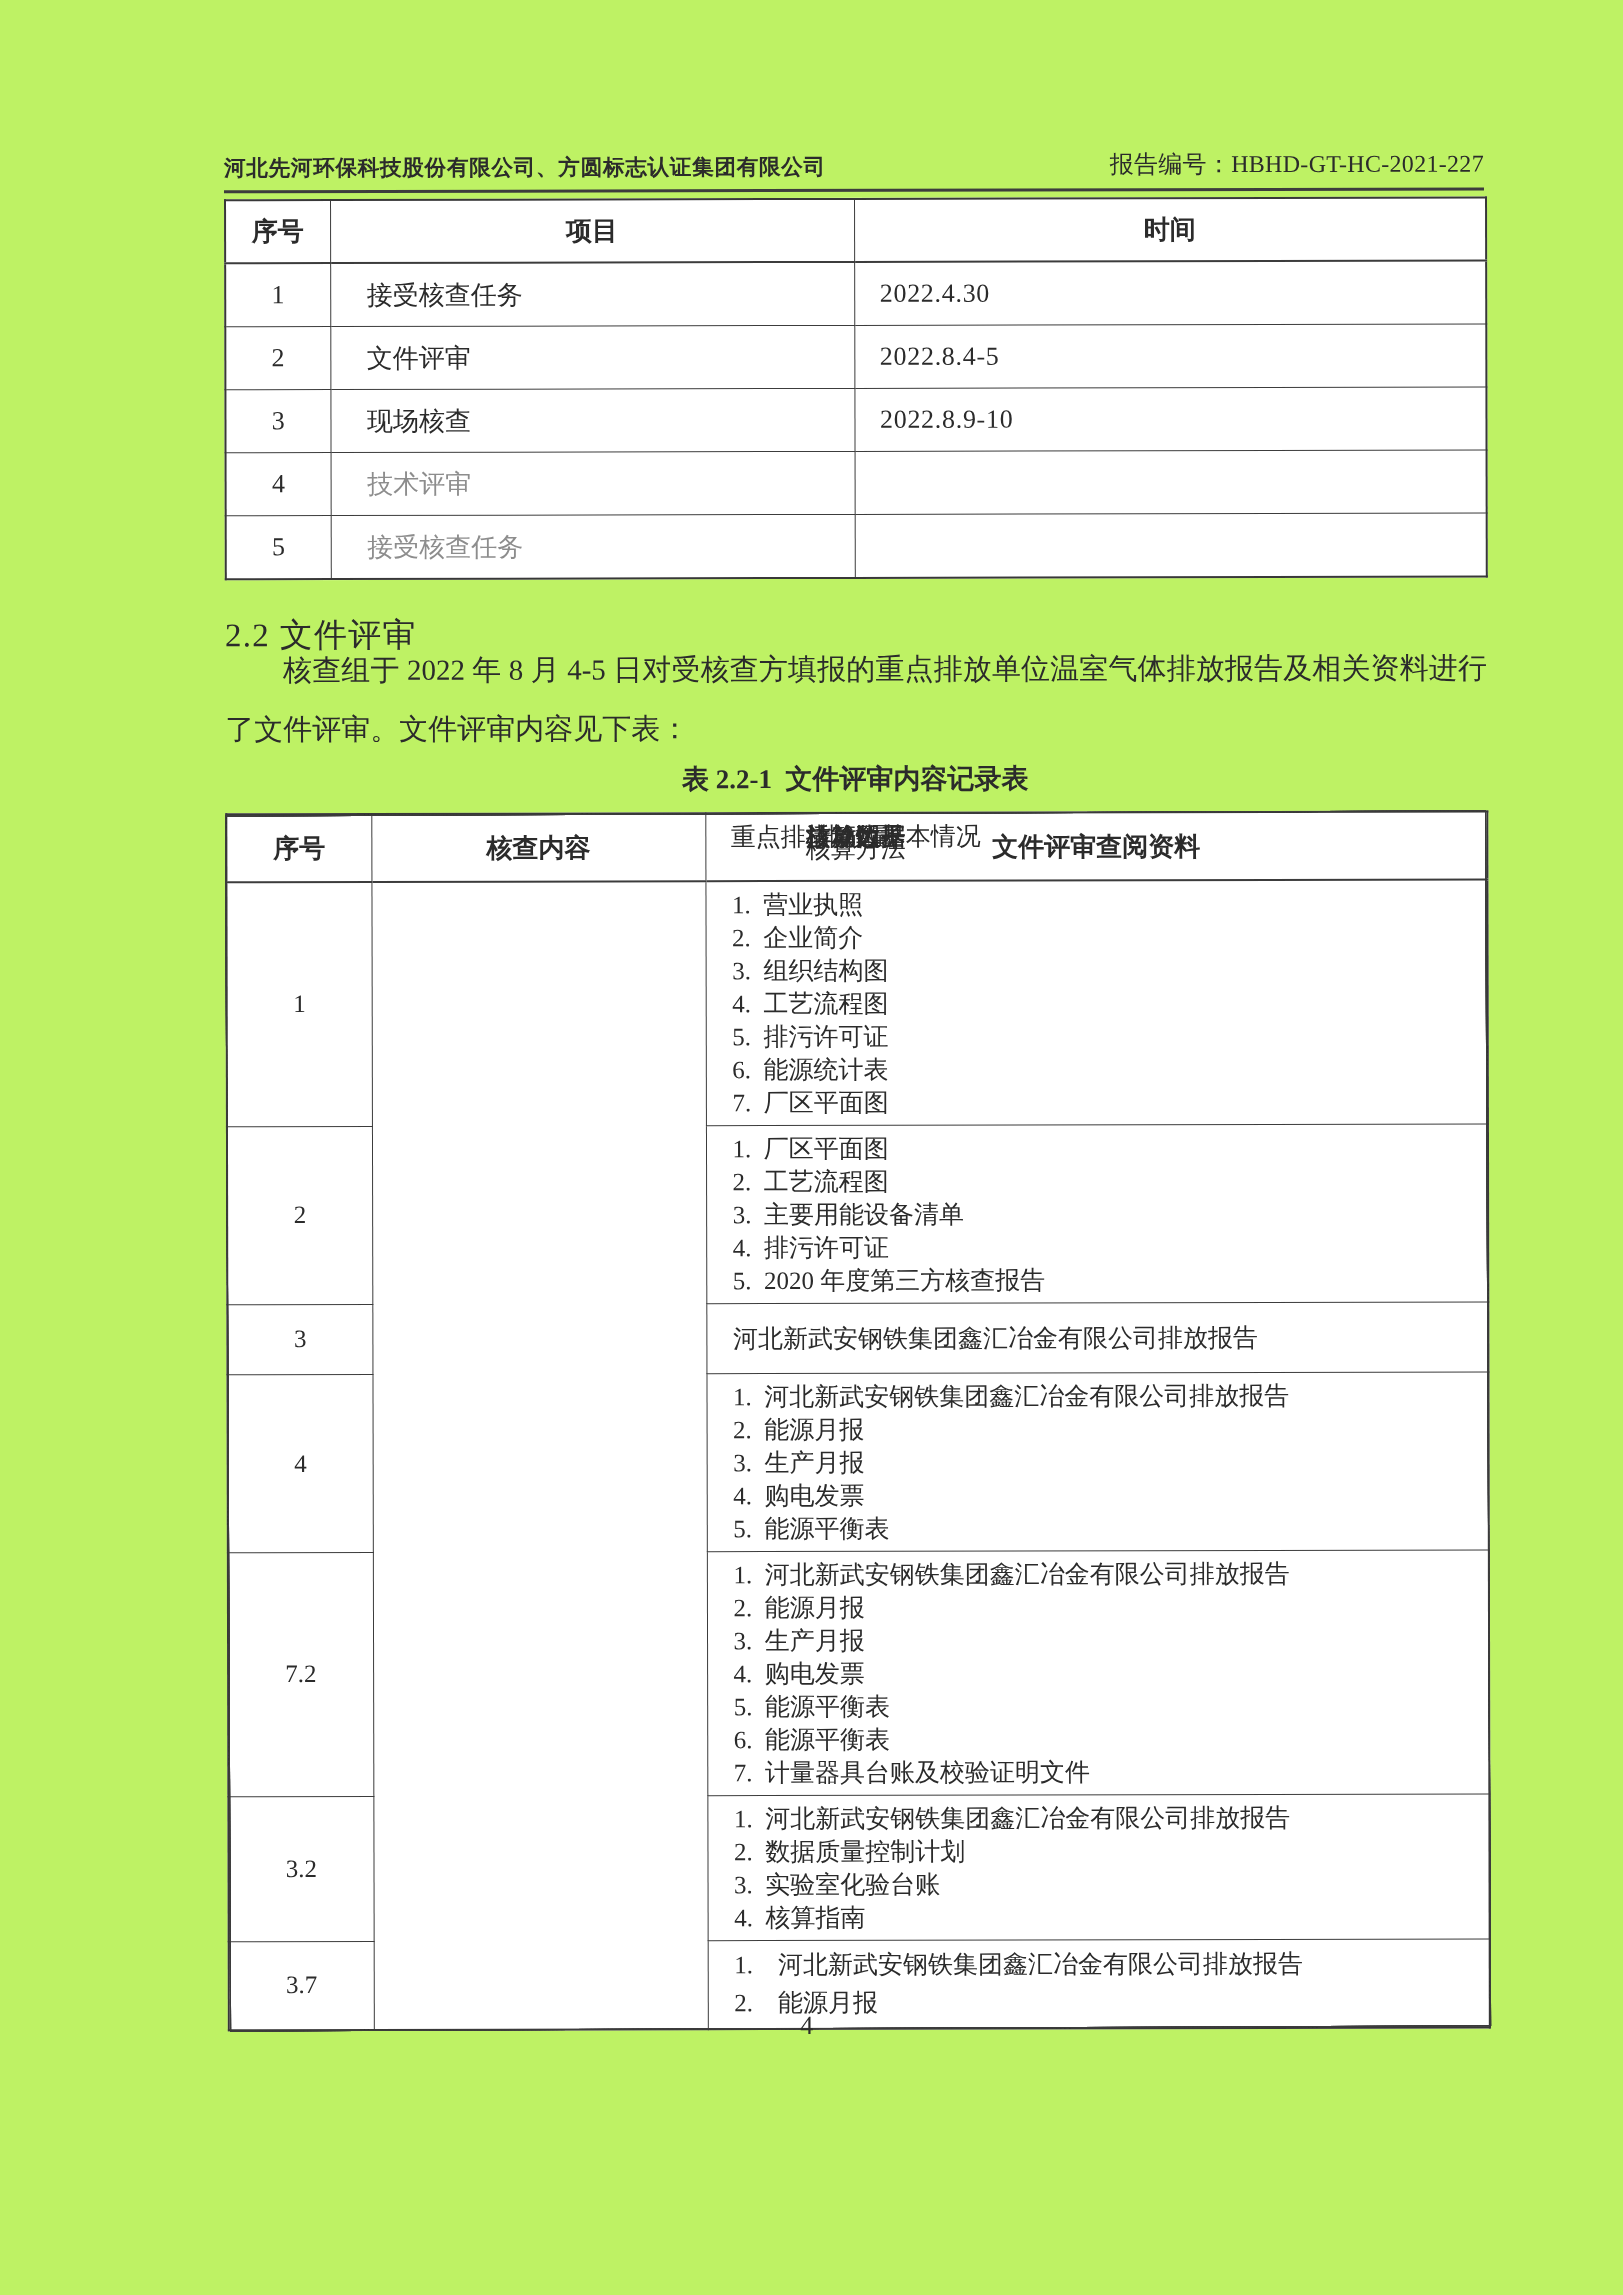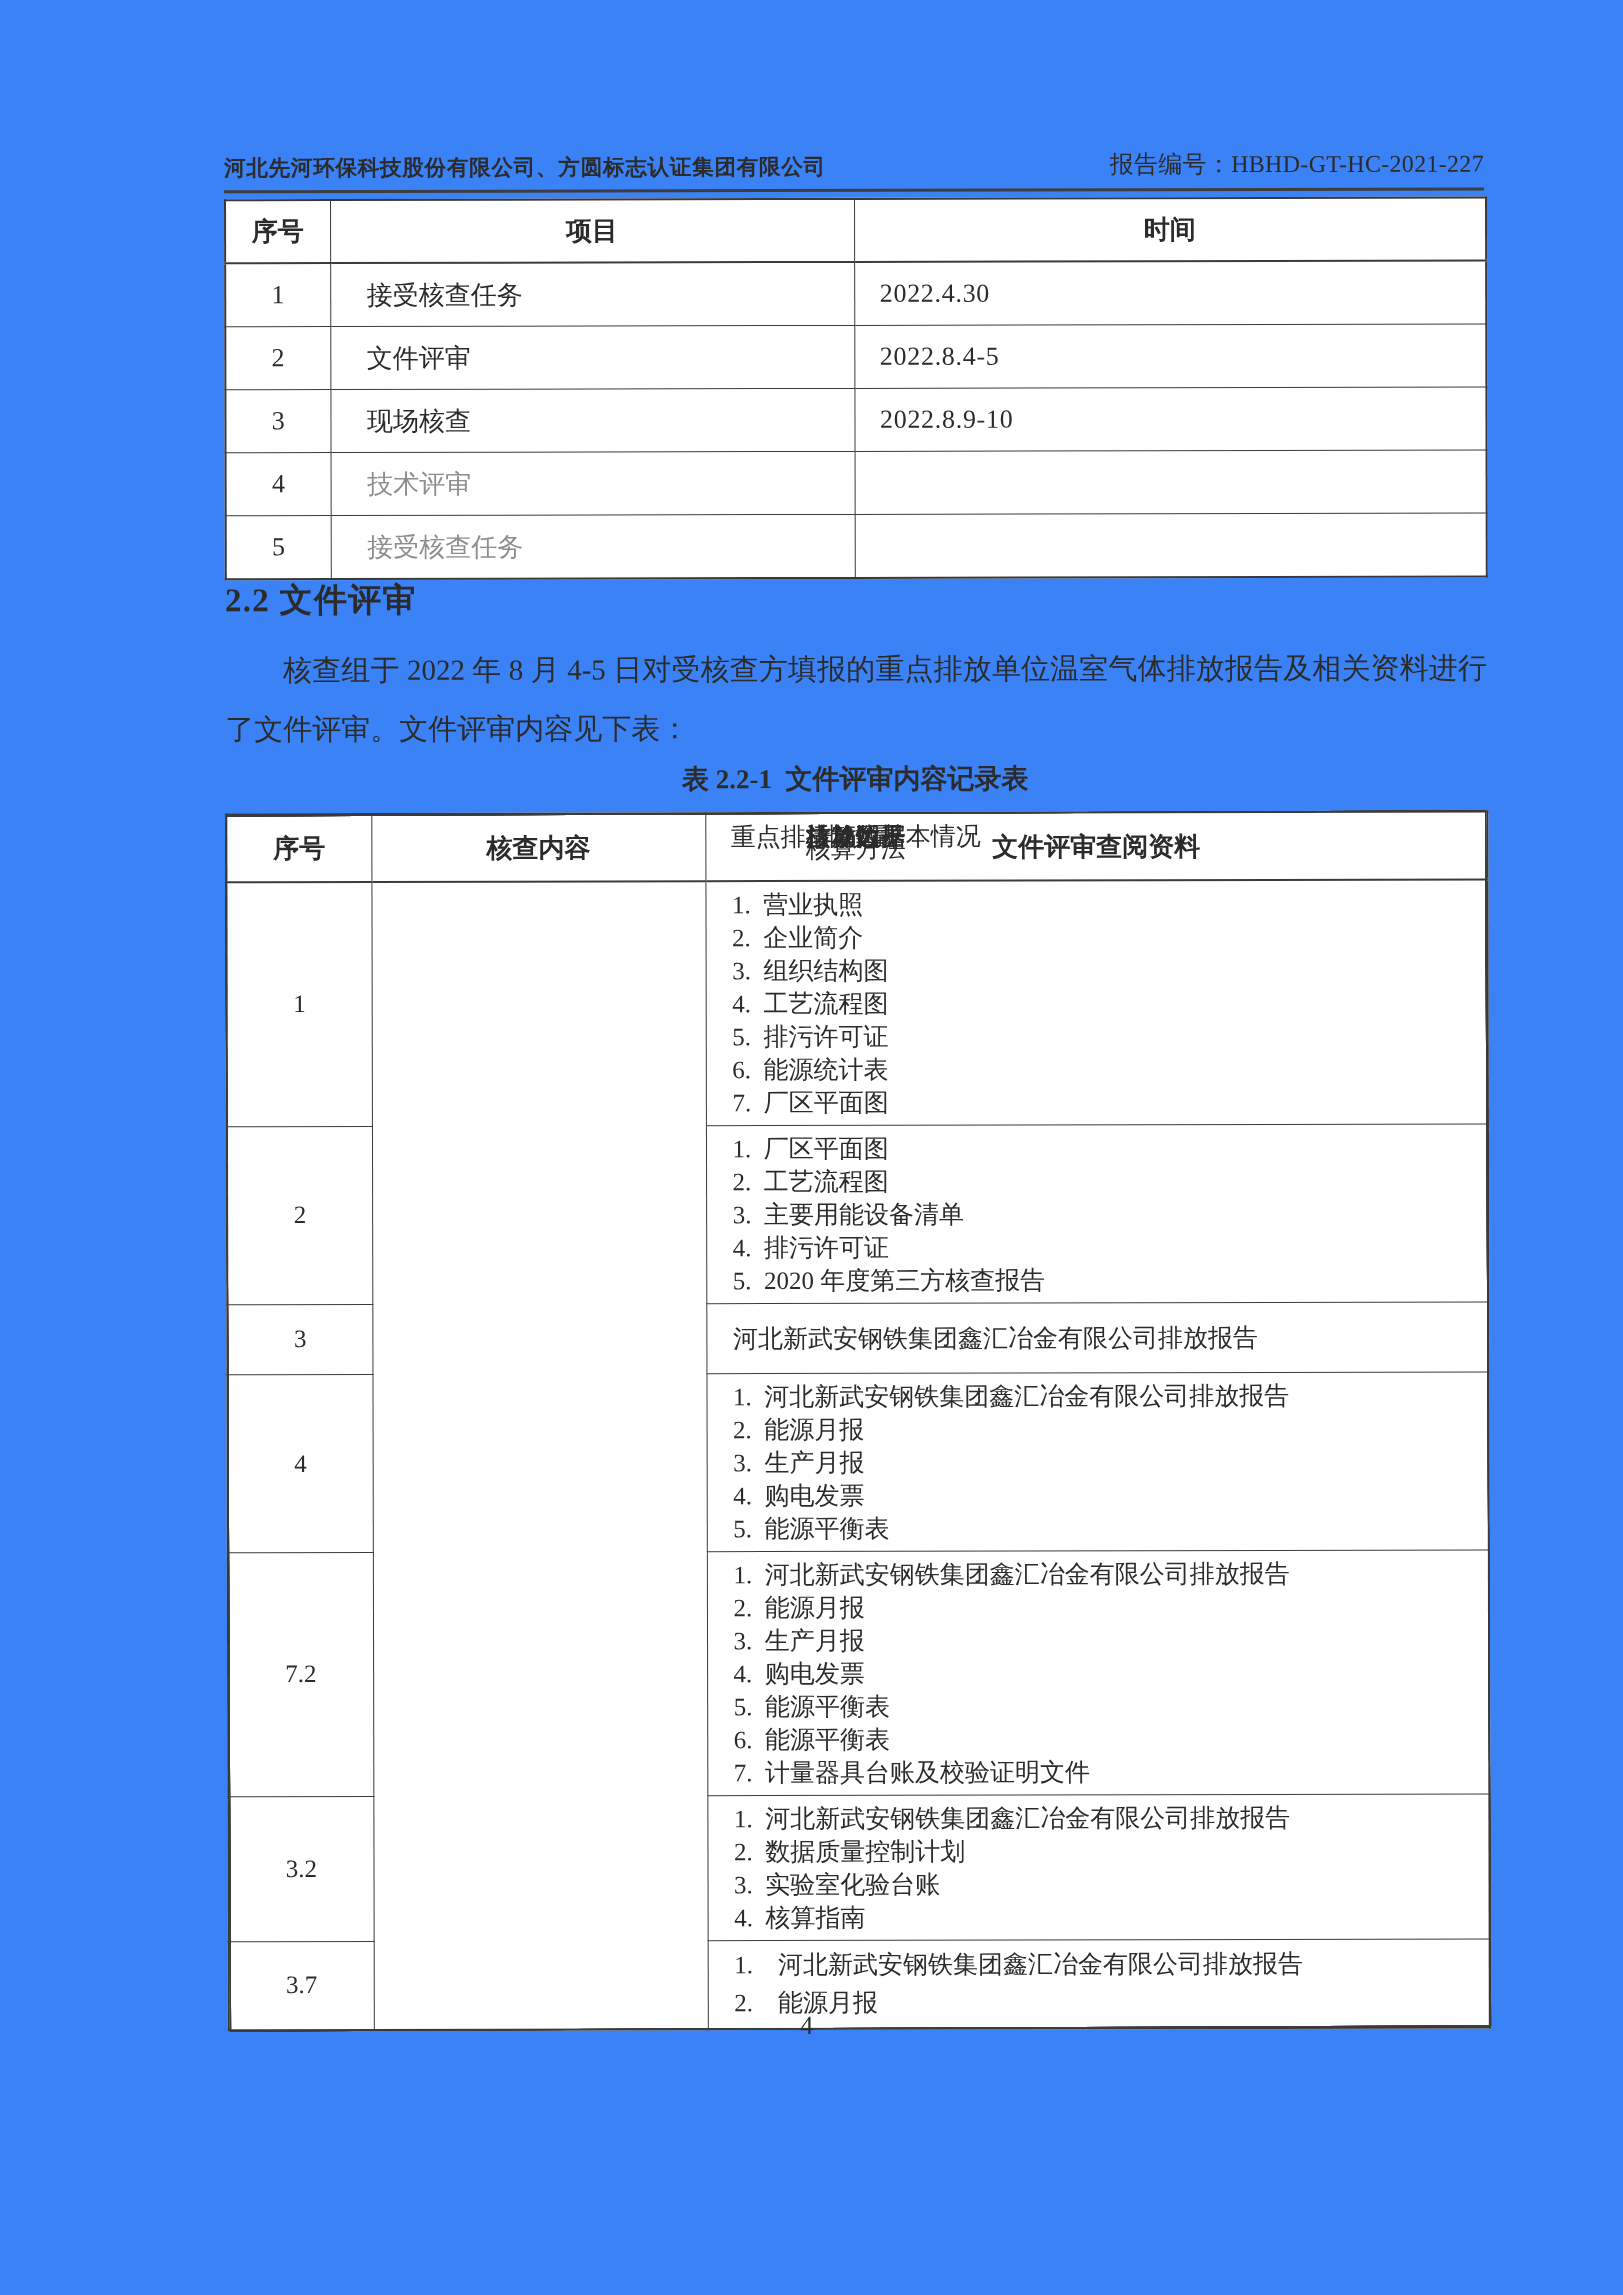--- a/index.html
+++ b/index.html
@@ -1,19 +1,19 @@
 <!DOCTYPE html>
 <html style="font-size:10.5px"><head>
 <meta charset="utf-8">
 <style>
   html,body{margin:0;padding:0;background:#ffffff;}
   .page{
     position:relative;
     width:1623px;height:2295px;
-    background:#3b82f6;
+    background:#bef264;
     font-family:"Liberation Serif","DejaVu Serif",serif;
     color:#2b2b2b;
     overflow:hidden;
   }
   .content{position:absolute;inset:0;transform:rotate(-0.12deg);}
   
   .pg-header{
     position:absolute;top:149px;left:226px;width:1260px;
     display:flex;justify-content:space-between;align-items:flex-end;
   }
@@ -26,21 +26,21 @@
   .outer{border:2.3px solid #383838;}
   
   .schedule{position:absolute;top:198px;left:226px;width:1260px;}
   .schedule th{height:59px;font-size:26px;font-weight:700;text-align:center;border-bottom-width:2.6px;}
   .schedule td{height:60px;font-size:26px;}
   .schedule td.no{text-align:center;}
   .schedule td.item{padding-left:36px;text-align:left;}
   .schedule td.time{padding-left:25px;text-align:left;letter-spacing:0.7px;}
   .schedule tr.muted td.item{color:#8d8d8d;}
   
-  .sec-heading{position:absolute;top:577px;left:226px;font-size:33px;font-weight:700;letter-spacing:1.3px;}
+  .sec-heading{position:absolute;top:612px;left:226px;font-size:33px;font-weight:400;letter-spacing:1.3px;}
   .sec-para{
     position:absolute;top:640px;left:226px;width:1262px;
     font-size:29px;line-height:59px;text-align:justify;text-indent:58px;
   }
   .tbl-caption{position:absolute;top:761px;left:226px;width:1260px;
     text-align:center;font-size:27px;font-weight:700;white-space:pre-wrap;}
   
   .review{position:absolute;top:812px;left:226px;width:1260px;}
   .review th{height:64px;font-size:26px;font-weight:700;text-align:center;border-bottom-width:2.6px;}
   .review td{font-size:25px;padding:5.9px 0;}

